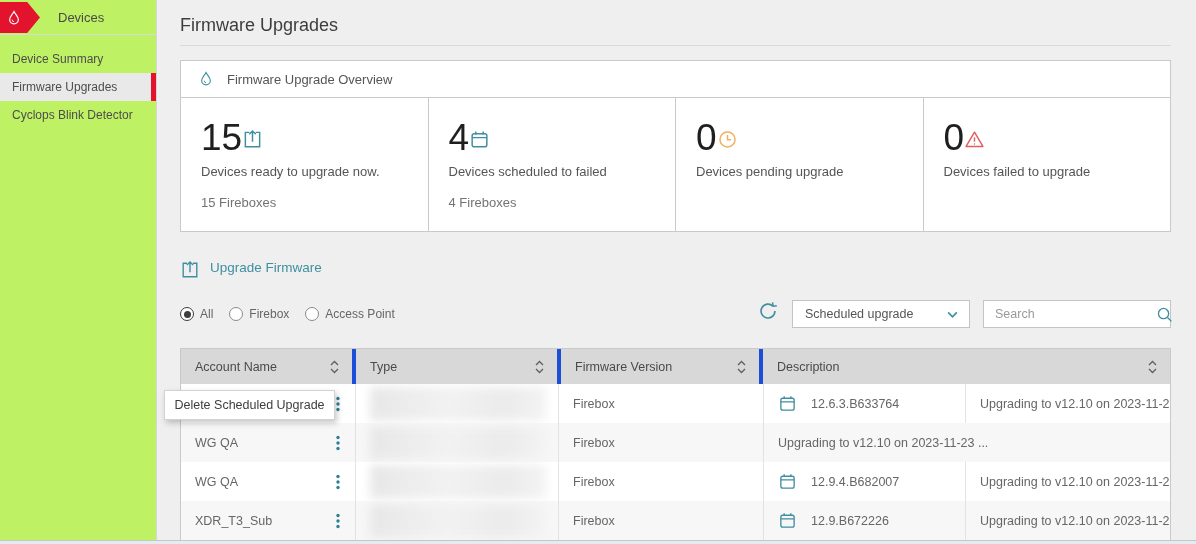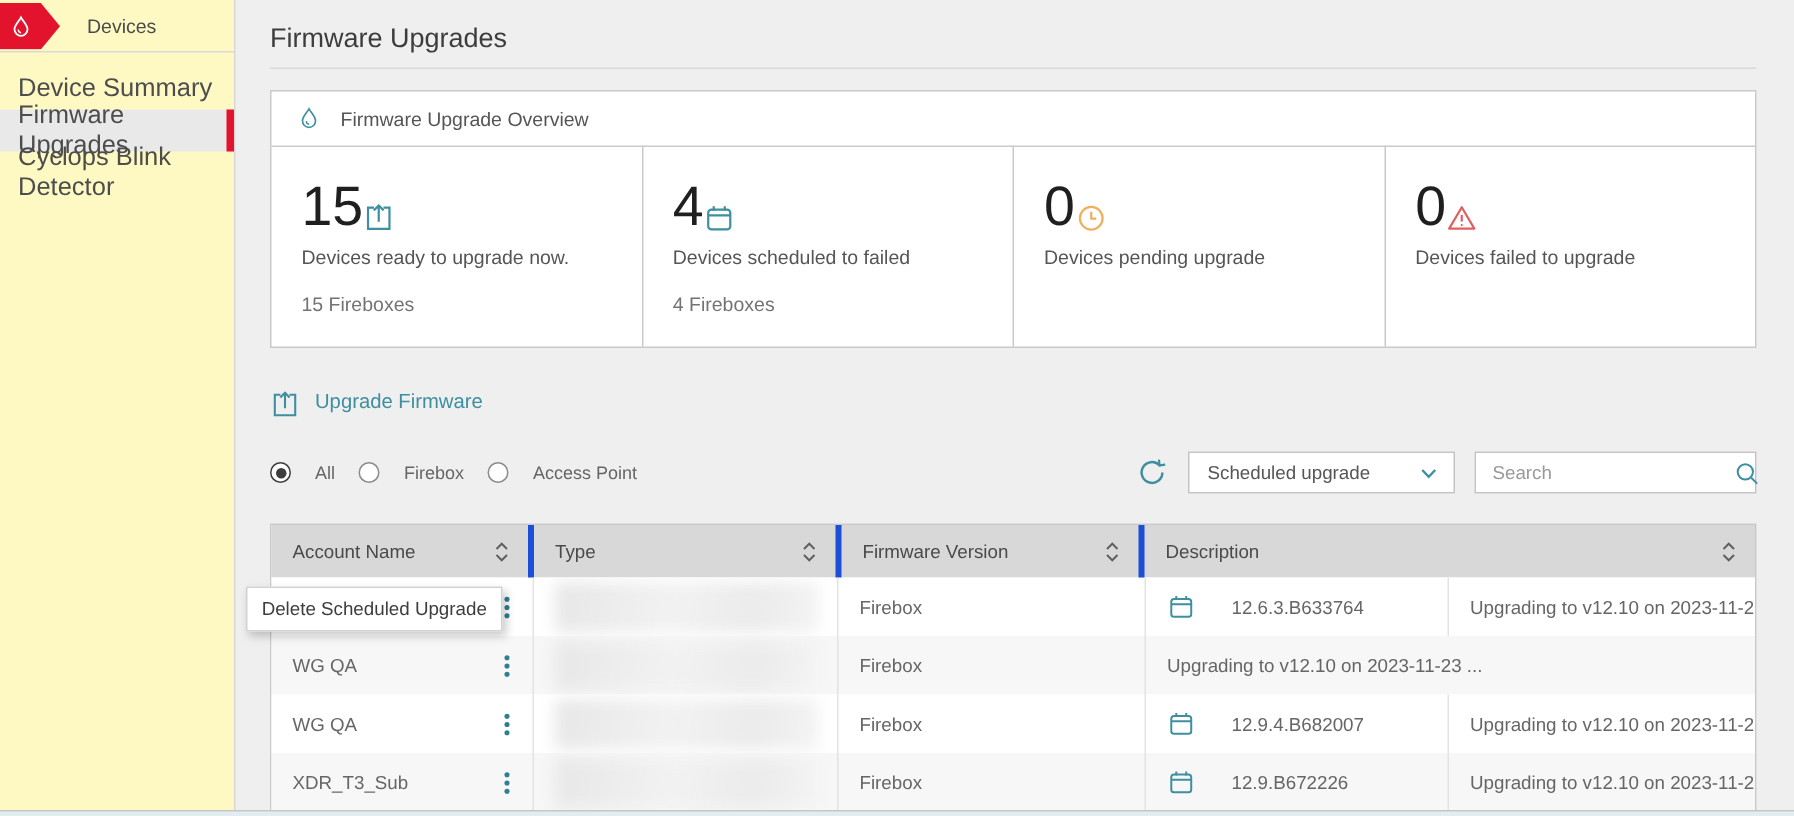--- a/index.html
+++ b/index.html
@@ -8,38 +8,38 @@
     font-family:"Liberation Sans", sans-serif;
     background:#efefef;
     color:#555;
     position:relative;
   }
   svg { display:block; }
 
   
   .sidebar {
     position:absolute; left:0; top:0; bottom:0; width:157px;
-    background:#fef9c3; border-right:1px solid #d6d6d6;
+    background:#bef264; border-right:1px solid #d6d6d6;
   }
   .sidebar-header {
     height:35px; border-bottom:1px solid #d9d9d9;
     display:flex; align-items:center; position:relative;
   }
   .ribbon {
     width:40px; height:31px; margin-top:1px;
     background:#e3132e;
     clip-path:polygon(0 0, 68% 0, 100% 50%, 68% 100%, 0 100%);
     display:flex; align-items:center; padding-left:5px;
     color:#ffffff;
   }
   .sidebar-header-label { font-size:13px; color:#4a4a4a; margin-left:18px; }
   .sidebar-nav { padding-top:10px; }
   .side-item {
     height:28px; display:flex; align-items:center;
-    padding-left:12px; font-size:17px; color:#4d4d4d;
+    padding-left:12px; font-size:12px; color:#4d4d4d;
     cursor:pointer; position:relative;
   }
   .side-item.active { background:#e9e9e9; }
   .side-item.active::after {
     content:""; position:absolute; right:0; top:0; bottom:0; width:5px;
     background:#e3132e;
   }
 
   
   .main { position:absolute; left:157px; top:0; right:0; bottom:0; padding:15px 25px 0 23px; }
@@ -53,44 +53,44 @@
     margin-top:14px; background:#fff; border:1px solid #c9c9c9;
   }
   .overview-header {
     display:flex; align-items:center; gap:12px;
     padding:9px 16px; border-bottom:1px solid #c9c9c9;
     font-size:13px; color:#555;text-align:center;
   }
   .stats { display:flex; }
   .stat { flex:1; padding:22px 20px 20px 20px; border-right:1px solid #c9c9c9; min-height:133px; }
   .stat:last-child { border-right:none; }
-  .stat-top { display:flex; align-items:flex-end; gap:0; }
+  .stat-top { display:flex; align-items:center; gap:0; }
   .stat-value { font-size:37px; line-height:36px; color:#1f1f1f; font-weight:400; }
   .stat-top .icon { margin-top:3px; }
   .stat-label { font-size:13px; color:#555; margin-top:8px; }
   .stat-sub { font-size:13px; color:#737373; margin-top:16px; }
 
   
   .upgrade-link {
     margin-top:28px; display:inline-flex; align-items:flex-start; gap:10px;
     color:#3e8fa0; font-size:13.5px; cursor:pointer;
   }
   .filter-row { margin-top:16px; display:flex; align-items:center; }
   .radio-group { display:flex; align-items:center; gap:16px; }
-  .radio-opt { display:flex; align-items:center; gap:16px; font-size:12px; color:#666; cursor:pointer; }
+  .radio-opt { display:flex; align-items:center; gap:6px; font-size:12px; color:#666; cursor:pointer; }
   .radio-circle {
     width:14px; height:14px; border-radius:50%;
     border:1.5px solid #8b8b8b; background:#fff;
     display:flex; align-items:center; justify-content:center;
   }
   .radio-opt.selected .radio-circle { border-color:#3d3d3d; }
   .radio-opt.selected .radio-circle::after {
     content:""; width:7px; height:7px; border-radius:50%; background:#3d3d3d;
   }
-  .toolbar-right { margin-left:auto; display:flex; align-items:center; gap:13px; }
+  .toolbar-right { margin-left:auto; display:flex; align-items:flex-start; gap:13px; }
   .refresh-btn { color:#3e8fa0; cursor:pointer; }
   .dropdown {
     width:178px; height:28px; background:#fff; border:1px solid #c4c4c4;
     display:flex; align-items:center; justify-content:space-between;
     padding:0 10px 0 12px; font-size:12.5px; color:#555; cursor:pointer;
   }
   .searchbox {
     width:188px; height:28px; background:#fff; border:1px solid #c4c4c4;
     display:flex; align-items:center; padding:0 22px 0 11px;
   }
@@ -117,21 +117,21 @@
     overflow:hidden; white-space:nowrap;
   }
   .td:last-child { border-right:none; }
   .col-account { width:175px; }
   .col-name { width:203px; }
   .col-type { width:205px; }
   .col-fw { width:202px; }
   .col-desc { width:206px; flex:1; }
   .td.col-account { justify-content:space-between; }
   .kebab { color:#2e7f93; cursor:pointer; padding:2px 3px; }
-  .fw-cell-inner { display:flex; align-items:center; gap:24px; }
+  .fw-cell-inner { display:flex; align-items:center; gap:14px; }
   .redacted-blob {
     width:178px; height:34px; border-radius:3px;
     background:linear-gradient(100deg,#e7e7e7 0%,#f2f2f2 45%,#ebebeb 75%,#f4f4f4 100%);
     filter:blur(5px);
   }
   .sort-icon { color:#5f5f5f; }
 
   
   .context-menu {
     position:absolute; left:-17px; top:41px; width:171px; height:30px;

